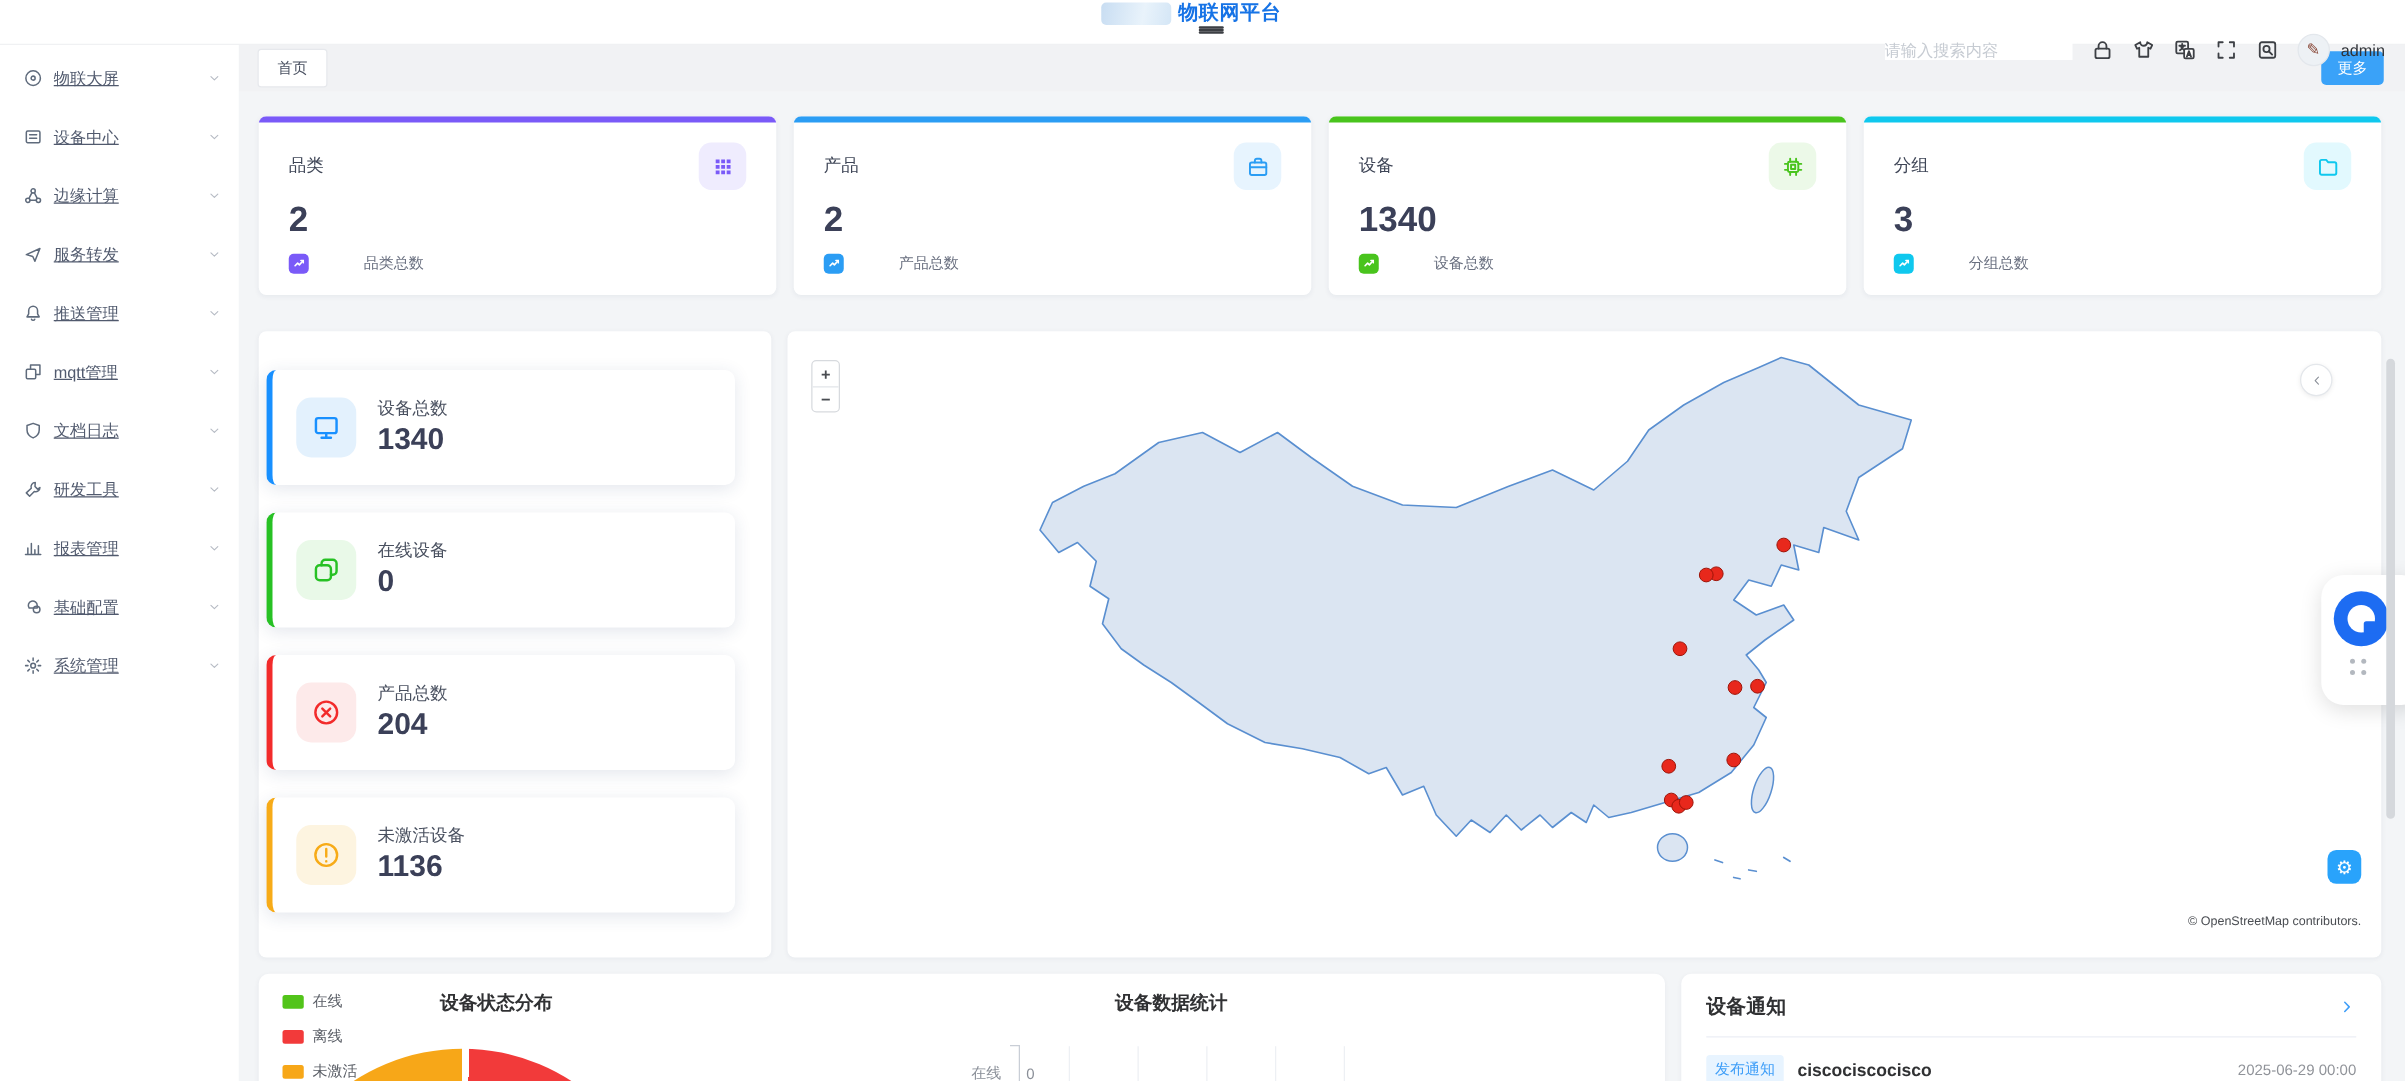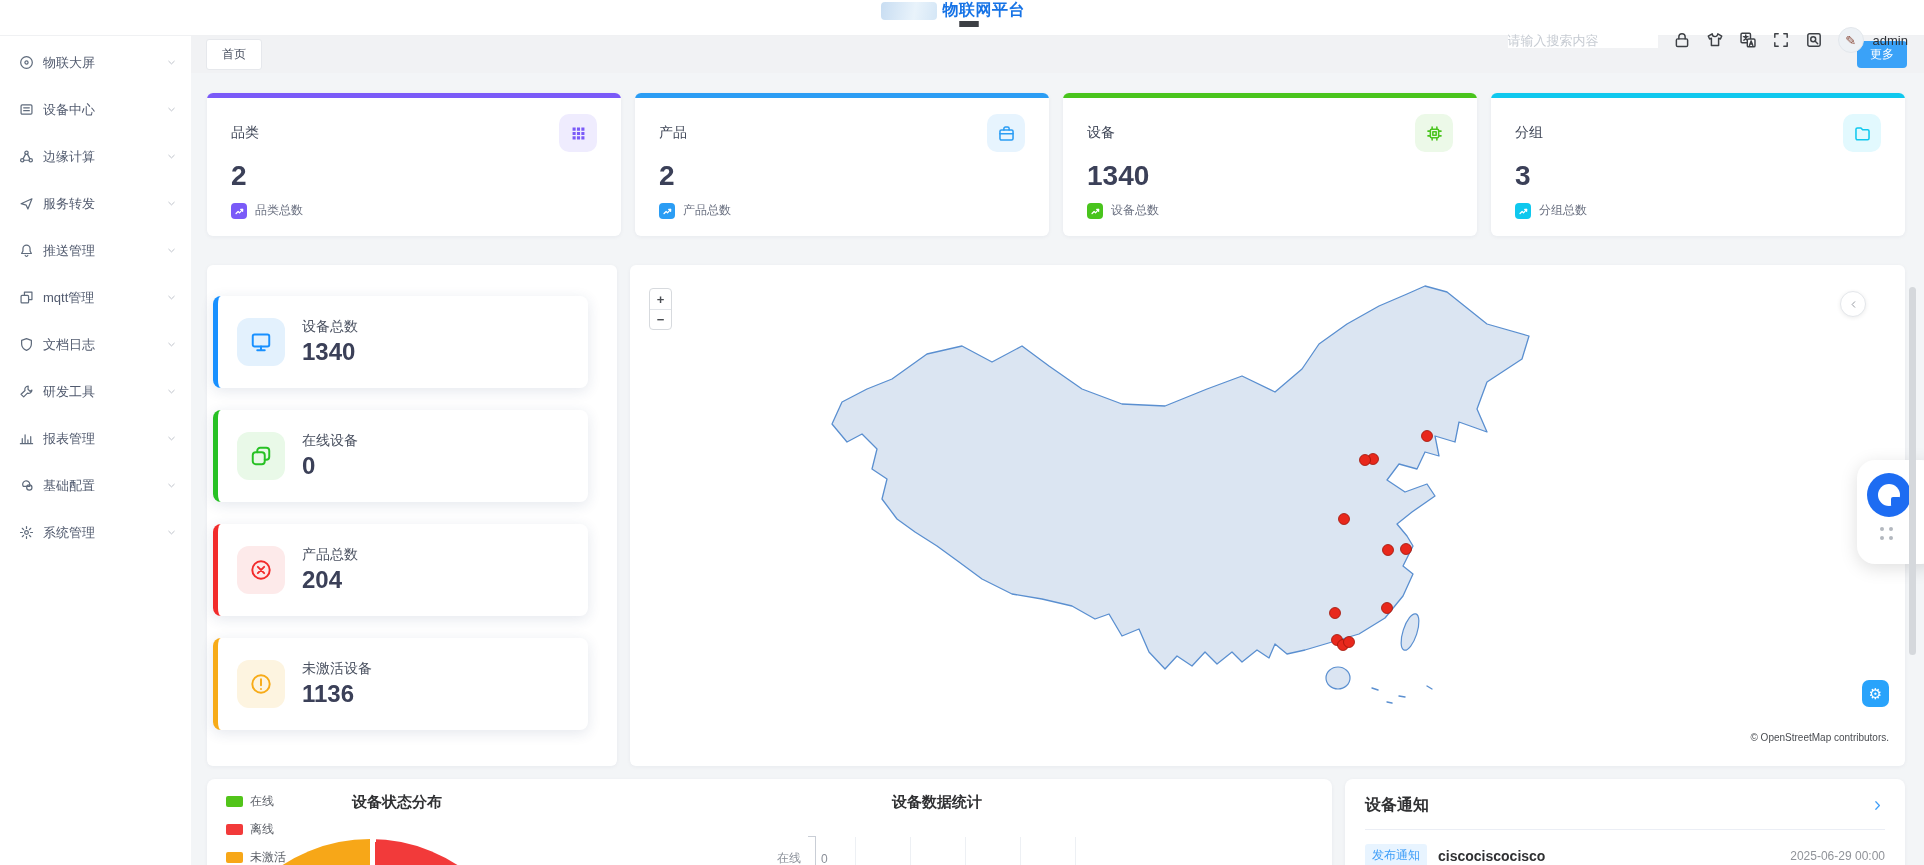--- a/index.html
+++ b/index.html
@@ -17,42 +17,42 @@
   #header-right { margin-left:auto; display:flex; align-items:center; gap:15px; padding-right:16px; }
   #search-input { border:none; outline:none; width:150px; font-size:13px; color:#333; }
   #search-input::placeholder { color:#c6cbd2; }
   .hdr-icon { width:18px; height:18px; color:#3d4045; cursor:pointer; display:inline-flex; }
   .hdr-icon svg { width:100%; height:100%; }
   #avatar { width:26px; height:26px; border-radius:50%; background:#edf1f5; border:1px solid #e3e7ec; display:flex; align-items:center; justify-content:center; font-size:13px; color:#8a4a3a; }
   #username { font-size:13px; color:#2f3237; margin-left:-6px; }
 
   
   #sidebar { position:absolute; left:0; top:36px; bottom:0; width:191px; background:#fff; padding-top:3px; z-index:20; }
-  .sb-item { height:47px; display:flex; align-items:center; gap:9px; padding:0 14px 0 19px; font-size:13px; color:#515a6e; cursor:pointer; }
+  .sb-item { height:47px; display:flex; align-items:center; gap:9px; padding:0 14px 0 19px; font-size:13px; color:#515a6e; cursor:pointer;text-decoration:underline; }
   .sb-item .ic { color:#5f6b7c; width:15px; height:15px; }
   .sb-item .chev { margin-left:auto; color:#b6bbc4; width:11px; height:11px; }
   .sb-label { white-space:nowrap; }
 
   
   #main { position:absolute; left:191px; top:36px; right:0; bottom:0; overflow:hidden; }
   #tabstrip { height:37px; background:#f1f2f4; position:relative; display:flex; align-items:center; }
   #tab-home { margin-left:15px; background:#fff; border:1px solid #e6e8ec; border-radius:3px; font-size:12px; color:#495060; padding:6px 15px; cursor:pointer; }
   #more-btn { position:absolute; right:17px; top:5px; height:27px; padding:0 13px; background:#3aa2f8; color:#fff; font-size:12px; border:none; border-radius:4px; display:flex; align-items:center; cursor:pointer; }
   #content { padding:20px 19px 0 16px; height:calc(100% - 37px); display:flex; flex-direction:column; overflow:hidden; }
 
   
   #cards-row { display:flex; gap:14px; height:143px; flex:0 0 auto; }
   .stat-card { position:relative; flex:1; background:#fff; border-radius:6px; padding:0 24px; box-shadow:0 1px 4px rgba(20,40,80,.05); overflow:hidden; }
   .stat-card::before { content:""; position:absolute; top:0; left:0; right:0; height:5px; background:var(--accent); }
   .sc-head { display:flex; justify-content:space-between; align-items:center; margin-top:21px; }
   .sc-title { font-size:14px; color:#3f4657; font-weight:500; }
   .sc-iconbox { width:38px; height:38px; border-radius:10px; background:var(--tint); color:var(--accent); display:flex; align-items:center; justify-content:center; }
   .sc-iconbox .ic { width:19px; height:19px; }
   .sc-value { font-size:28px; font-weight:bold; color:#3b4058; margin-top:9px; line-height:30px; }
-  .sc-foot { display:flex; align-items:flex-end; margin-top:11px; }
+  .sc-foot { display:flex; align-items:center; margin-top:11px;gap:36px; }
   .sc-mini { width:16px; height:16px; border-radius:4px; background:var(--accent); display:flex; align-items:center; justify-content:center; }
   .sc-mini .ic { width:11px; height:11px; }
   .sc-foot-label { font-size:12px; color:#6a7080; margin-left:8px; }
 
   
   #row2 { display:flex; gap:13px; margin-top:29px; height:501px; flex:0 0 auto; }
   #device-stats-panel { width:410px; background:#fff; border-radius:6px; box-shadow:0 1px 4px rgba(20,40,80,.05); padding:31px 29px 0 6px; display:flex; flex-direction:column; gap:22px; }
   .dev-stat { height:92px; border-radius:8px; background:#fff; box-shadow:0 3px 14px rgba(30,60,110,.12); border-left:5px solid var(--accent); display:flex; align-items:center; padding-left:19px; }
   .ds-iconbox { width:48px; height:48px; border-radius:12px; background:var(--tint); color:var(--accent); display:flex; align-items:center; justify-content:center; }
   .ds-iconbox .ic { width:24px; height:24px; }

